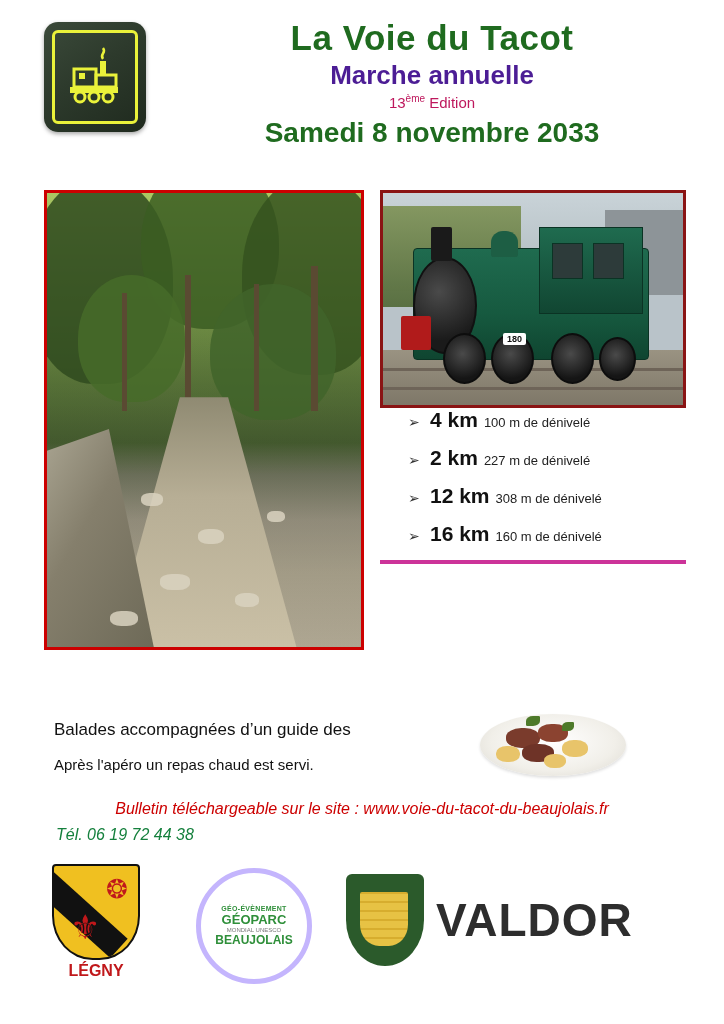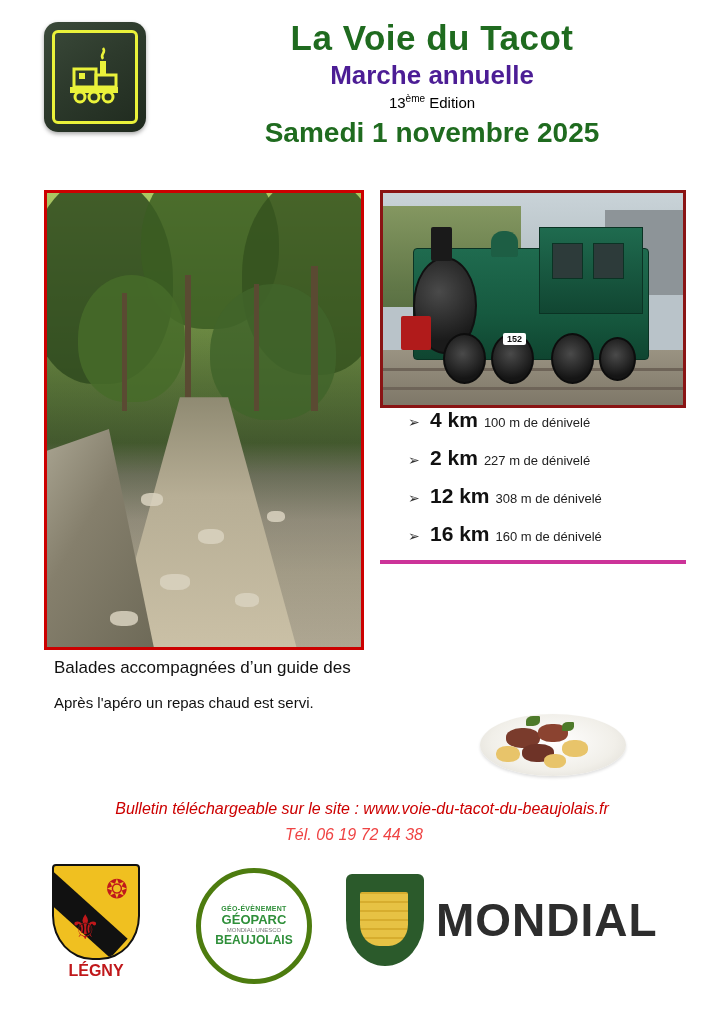--- a/index.html
+++ b/index.html
@@ -57,21 +57,21 @@
     line-height: 1.15;
   }
   .t-sub {
     font-size: 26px;
     font-weight: bold;
     color: #4c1d95;
     margin-top: 2px;
   }
   .t-edition {
     font-size: 15px;
-    color: #000000;
+    color: #be185d;
     margin-top: 2px;
   }
   .t-edition sup { font-size: 10px; }
   .t-date {
     font-size: 28px;
     font-weight: bold;
     color: #1f6b1f;
     margin-top: 6px;
   }
 
@@ -297,21 +297,21 @@
   }
   .depart-rule {
     height: 2px;
     background: #cc3399;
   }
 
   
   .txt {
     position: absolute;
     left: 54px;
-    top: 658px;
+    top: 720px;
     width: 420px;
   }
   .txt-l1 { font-size: 17px; color: #111; }
   .txt-l2 { font-size: 19px; font-weight: bold; color: #111; margin-top: 12px; }
   .txt-l3 { font-size: 15px; color: #111; margin-top: 16px; }
 
   .food {
     position: absolute;
     left: 466px;
     top: 700px;
@@ -347,25 +347,25 @@
     left: 40px;
     top: 800px;
     width: 644px;
     text-align: center;
     color: #cc0000;
     font-style: italic;
     font-size: 16px;
   }
   .redline2 {
     position: absolute;
-    left: 32px;
+    left: 56px;
     top: 826px;
     width: 644px;
-    text-align: center;
-    color: #ef4444;
+    text-align: left;
+    color: #15803d;
     font-style: italic;
     font-size: 16px;
   }
 
   
   .sponsors {
     position: absolute;
     left: 0;
     top: 858px;
     width: 724px;
@@ -410,21 +410,21 @@
     color: #c0181b;
     margin-top: 2px;
   }
   .geoparc {
     position: absolute;
     left: 196px;
     top: 10px;
     width: 106px;
     height: 106px;
     border-radius: 50%;
-    border: 5px solid #4d7c0f;
+    border: 5px solid #c4b5fd;
     background: #fff;
     display: flex;
     flex-direction: column;
     align-items: center;
     justify-content: center;
     text-align: center;
   }
   .geo-top { font-size: 7px; color: #2f8f3a; font-weight: bold; letter-spacing: .3px; }
   .geo-main { font-size: 13px; color: #2f8f3a; font-weight: bold; }
   .geo-mid { font-size: 6px; color: #777; }
@@ -487,21 +487,21 @@
       </svg>
     </div>
   </div>
 
   <div class="title-block">
     <div class="t-main">La Voie du Tacot</div>
     <div class="t-sub">Marche annuelle</div>
     <div class="t-edition">
       <span>13</span><sup>ème</sup><span> Edition</span>
     </div>
-    <div class="t-date">Samedi 1 novembre 2025</div>
+    <div class="t-date">Samedi 8 novembre 2033</div>
   </div>
 </div>
 
 <div class="photos">
 
   <div class="photo-left">
     <div class="trail">
       <div class="tree" style="left:-6%;top:-4%;width:46%;height:46%;"></div>
       <div class="tree" style="left:30%;top:-8%;width:44%;height:38%;background:#3b5d22;"></div>
       <div class="tree" style="left:62%;top:-4%;width:46%;height:44%;background:#35521f;"></div>
@@ -536,21 +536,21 @@
         <div class="cab-window" style="left:52%;top:18%;width:28%;height:40%;"></div>
       </div>
       <div class="boiler-front"></div>
       <div class="chimney"></div>
       <div class="dome"></div>
       <div class="buffer"></div>
       <div class="wheel" style="left:20%;top:66%;width:13%;height:22%;"></div>
       <div class="wheel" style="left:36%;top:66%;width:13%;height:22%;"></div>
       <div class="wheel" style="left:56%;top:66%;width:13%;height:22%;"></div>
       <div class="wheel" style="left:72%;top:68%;width:11%;height:19%;"></div>
-      <div class="plate">152</div>
+      <div class="plate">180</div>
     </div>
   </div>
 </div>
 
 <div class="itin">
 
   <div class="itin-row">
     <span class="bullet">➢</span>
     <span class="dist">4 km</span>
     <span class="deniv">100 m de dénivelé</span>
@@ -611,16 +611,16 @@
     <div class="geo-main">GÉOPARC</div>
     <div class="geo-mid">MONDIAL UNESCO</div>
     <div class="geo-bot">BEAUJOLAIS</div>
   </div>
 
   <div class="valdor">
     <div class="v-shield">
       <div class="v-shield-inner"></div>
     </div>
     <div class="v-text">
-      <div class="v-main">MONDIAL</div>
+      <div class="v-main">VALDOR</div>
     </div>
   </div>
 </div>
 
 </body></html>

